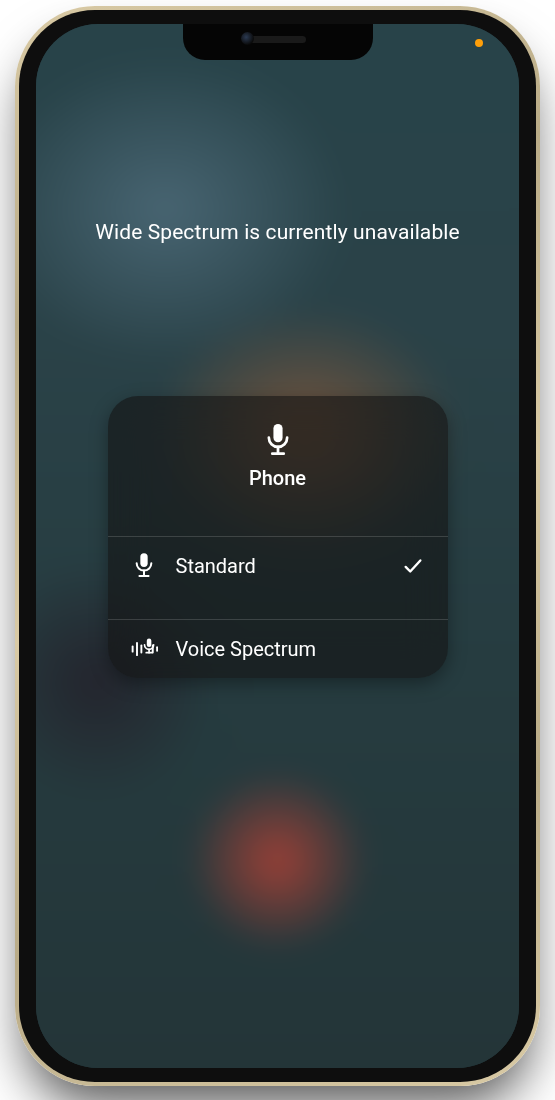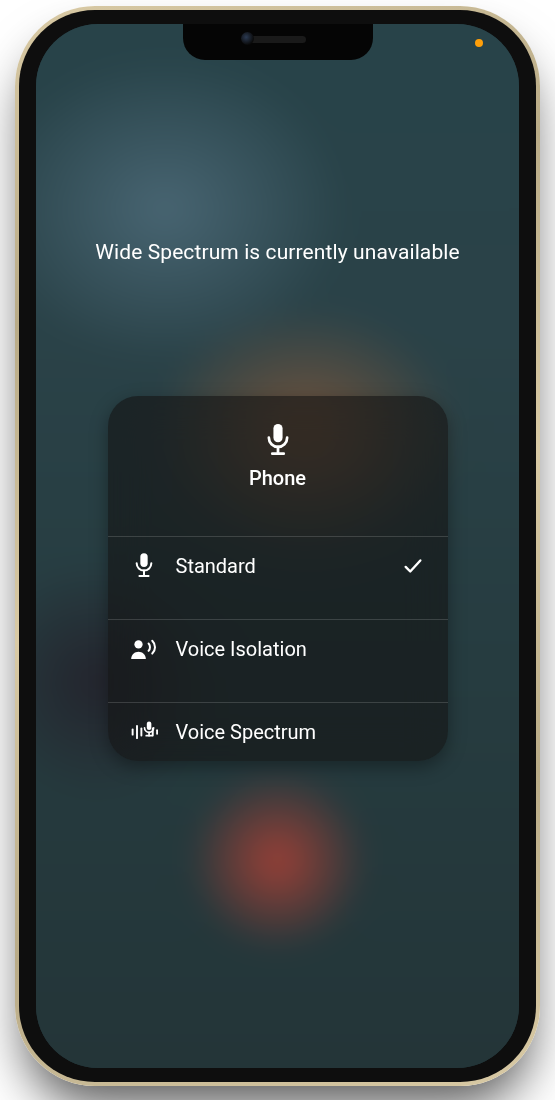--- a/index.html
+++ b/index.html
@@ -87,21 +87,21 @@
   
   .side-btn { position:absolute; background:linear-gradient(90deg,#b9ab87,#d9caa5,#b9ab87); border-radius:3px; }
   .sb-silence { left:9px; top:160px; width:6px; height:38px; }
   .sb-volup   { left:8px; top:238px; width:7px; height:70px; }
   .sb-voldn   { left:8px; top:330px; width:7px; height:70px; }
   .sb-power   { right:8px; top:262px; width:7px; height:110px; }
 
   
   .status-message {
     position:absolute;
-    top:216px;
+    top:196px;
     left:0; right:0;
     text-align:center;
     color:#ffffff;
     font-size:21px;
     font-weight:400;
     z-index:10;
     letter-spacing:0.1px;
   }
 
   
@@ -200,31 +200,20 @@
             </svg>
           </span>
           <span class="label">Standard</span>
           <span class="check">
             <svg viewBox="0 0 24 24" width="22" height="22" fill="none" stroke="#fff" stroke-width="2.6" stroke-linecap="round" stroke-linejoin="round">
               <polyline points="4 13 9 18 20 6"></polyline>
             </svg>
           </span>
         </div>
 
-        <div class="option-row">
-          <span class="opt-icon">
-            <svg viewBox="0 0 30 24" width="28" height="22" fill="#fff">
-              <circle cx="9" cy="7" r="4.5"></circle>
-              <path d="M1 23c0-5 4-8 8-8s8 3 8 8"></path>
-              <path d="M20 6c2 2 2 6 0 8" fill="none" stroke="#fff" stroke-width="2.2" stroke-linecap="round"></path>
-              <path d="M24 3c4 4 4 10 0 14" fill="none" stroke="#fff" stroke-width="2.2" stroke-linecap="round"></path>
-            </svg>
-          </span>
-          <span class="label">Voice Isolation</span>
-        </div>
 
         <div class="option-row">
           <span class="opt-icon">
             <svg viewBox="0 0 32 24" width="30" height="22">
               <g stroke="#fff" stroke-width="2.2" stroke-linecap="round">
                 <line x1="3" y1="9" x2="3" y2="15"></line>
                 <line x1="8" y1="5" x2="8" y2="19"></line>
                 <line x1="13" y1="8" x2="13" y2="16"></line>
               </g>
               <g transform="translate(14,0) scale(0.65)">

